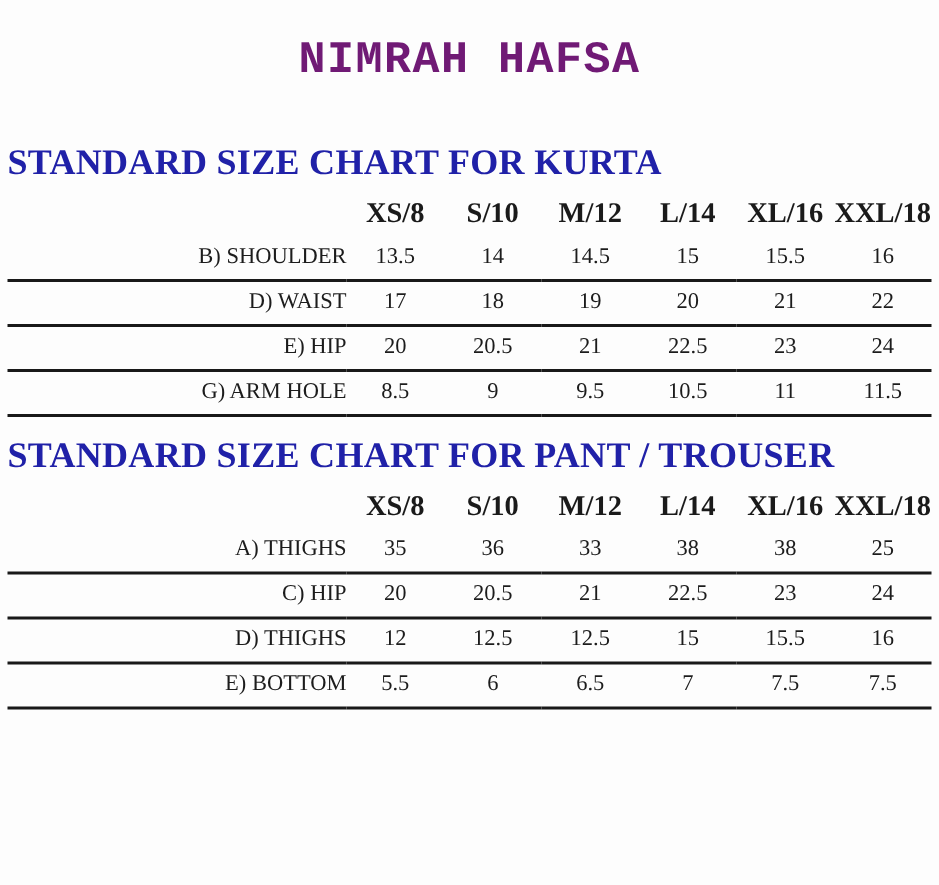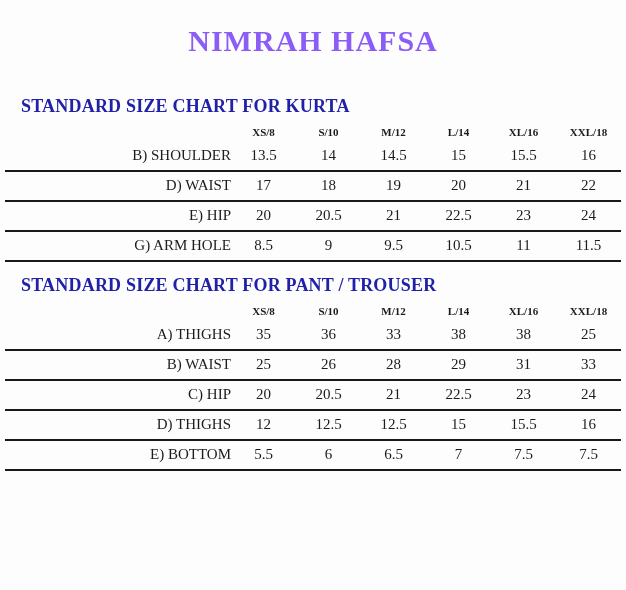--- a/index.html
+++ b/index.html
@@ -15,40 +15,41 @@
   .page {
     width: 616px;
     padding: 0 5px;
   }
   .brand-title {
     text-align: center;
     font-size: 30px;
     font-weight: bold;
     letter-spacing: 1px;
     margin: 24px 0 12px 0;
-    color: #8b5cf6;
+    color: #701a75;
+    font-family: Liberation Mono, monospace;
   }
   .section-heading {
-    font-size: 18px;
+    font-size: 24px;
     font-weight: bold;
     color: #2021a8;
-    margin: 38px 0 6px 16px;
+    margin: 38px 0 6px 0;
     letter-spacing: 0.2px;
   }
   .section-heading.second {
     margin-top: 13px;
   }
   table.size-table {
     width: 100%;
     border-collapse: collapse;
     table-layout: fixed;
   }
   table.size-table col.label-col { width: 226px; }
   table.size-table th {
-    font-size: 11px;
+    font-size: 19px;
     font-weight: bold;
     text-align: center;
     padding: 3px 0 4px 0;
     color: #1a1a1a;
   }
   table.size-table th.corner { text-align: left; }
   table.size-table td {
     font-size: 15px;
     font-weight: normal;
     text-align: center;
@@ -158,29 +159,20 @@
       <tr>
         <td class="row-label">A) THIGHS</td>
         <td>35</td>
         <td>36</td>
         <td>33</td>
         <td>38</td>
         <td>38</td>
         <td>25</td>
       </tr>
       <tr>
-        <td class="row-label">B) WAIST</td>
-        <td>25</td>
-        <td>26</td>
-        <td>28</td>
-        <td>29</td>
-        <td>31</td>
-        <td>33</td>
-      </tr>
-      <tr>
         <td class="row-label">C) HIP</td>
         <td>20</td>
         <td>20.5</td>
         <td>21</td>
         <td>22.5</td>
         <td>23</td>
         <td>24</td>
       </tr>
       <tr>
         <td class="row-label">D) THIGHS</td>

